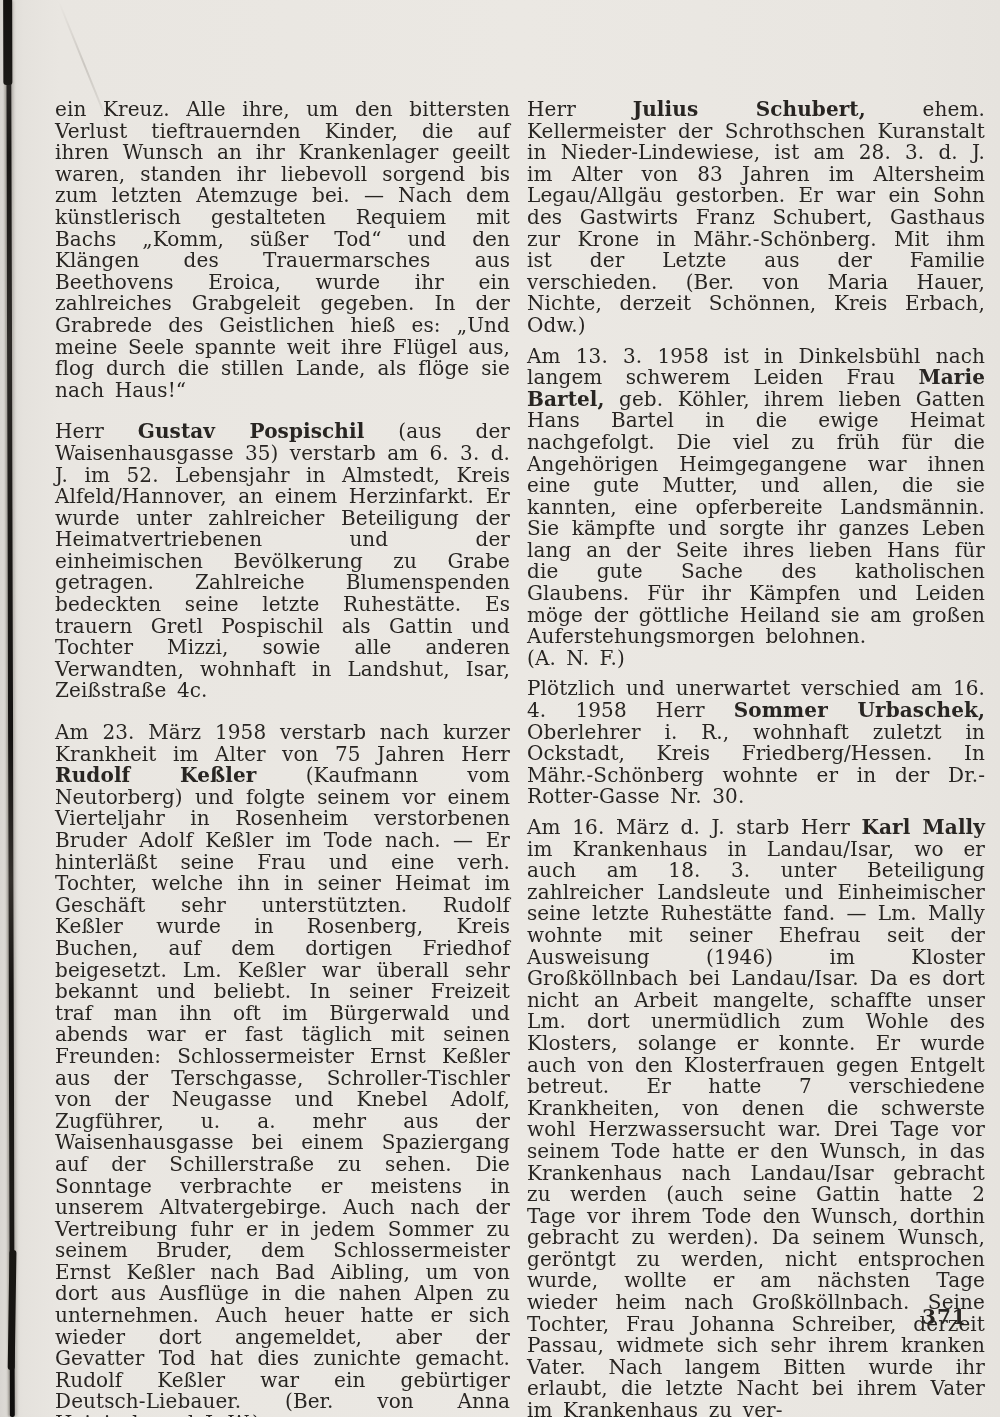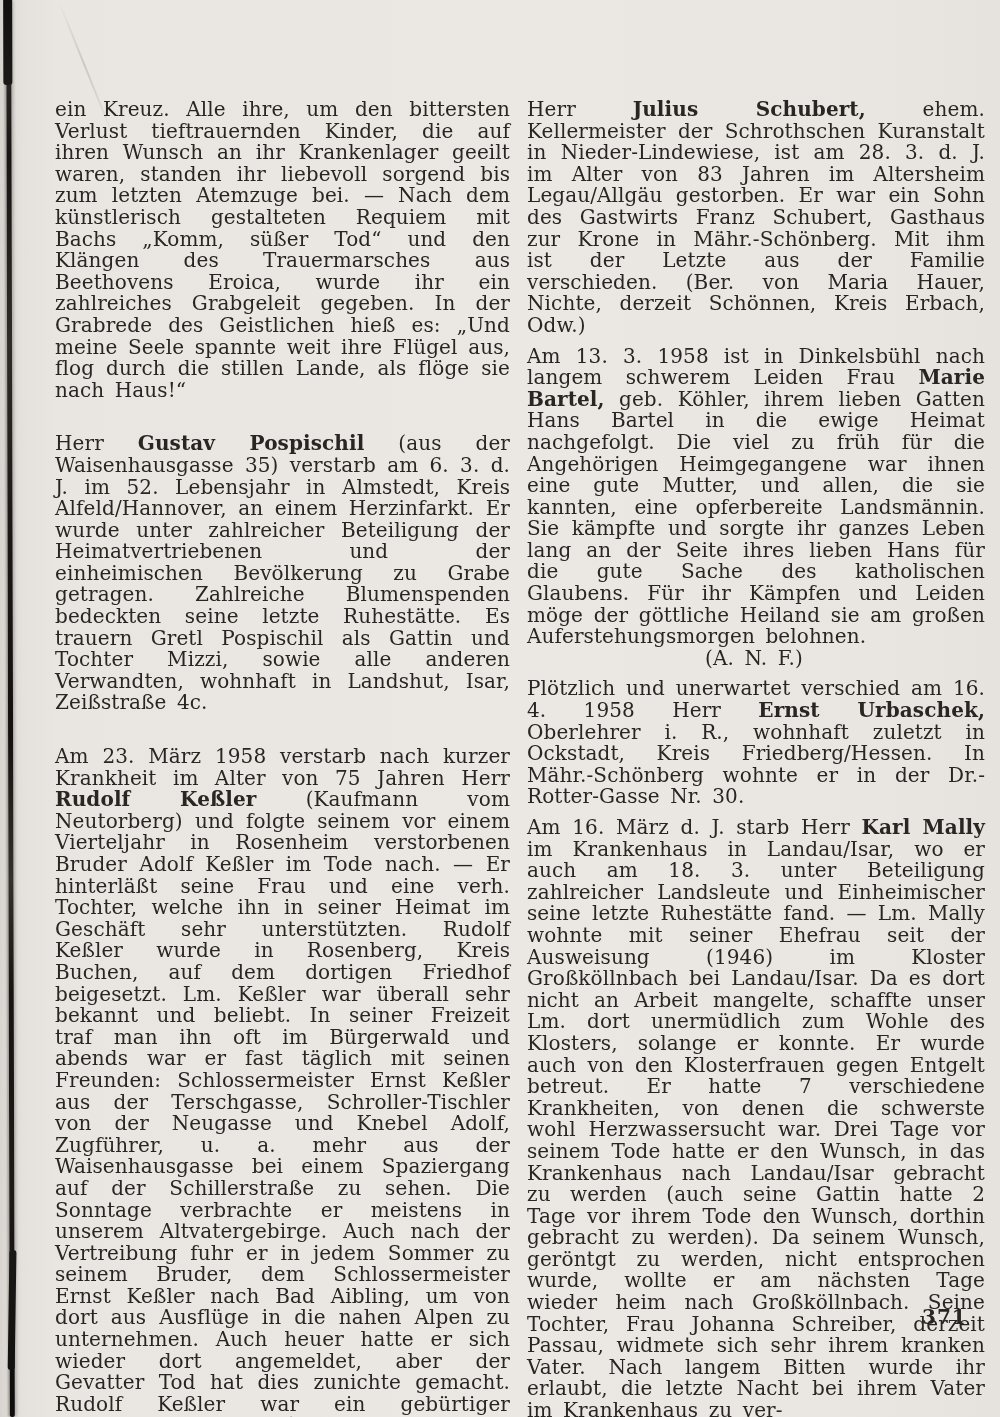--- a/index.html
+++ b/index.html
@@ -85,26 +85,26 @@
   p.obit {
     margin: 0;
     text-align: justify;
     font-size: 20px;
     line-height: 21.6px;
     color: #282522;
     word-spacing: 4px;
     letter-spacing: 0.1px;
     hyphens: none;
   }
-  .column-left  p.obit + p.obit { margin-top: 32px; }
+  .column-left  p.obit + p.obit { margin-top: 20px; }
   .column-right p.obit + p.obit { margin-top: 9px; }
   .name { font-weight: 700; }
   .signature {
     display: block;
-    text-align: center;
+    text-align: left;
     padding-right: 4px;
   }
   .page-number {
     position: absolute;
     left: 922px;
     top: 1305px;
     font-size: 20px;
     font-weight: 700;
     letter-spacing: 1px;
     color: #282522;
@@ -119,19 +119,19 @@
 
   <div class="content">
     <div class="column column-left">
         <p class="obit"><span class="">ein Kreuz. Alle ihre, um den bittersten Verlust tieftrauernden Kinder, die auf ihren Wunsch an ihr Krankenlager geeilt waren, standen ihr liebevoll sorgend bis zum letzten Atemzuge bei. — Nach dem künstlerisch gestalteten Requiem mit Bachs „Komm, süßer Tod“ und den Klängen des Trauermarsches aus Beethovens Eroica, wurde ihr ein zahlreiches Grabgeleit gegeben. In der Grabrede des Geistlichen hieß es: „Und meine Seele spannte weit ihre Flügel aus, flog durch die stillen Lande, als flöge sie nach Haus!“</span></p>
         <p class="obit"><span class="">Herr </span><span class="name">Gustav Pospischil</span><span class=""> (aus der Waisenhausgasse 35) verstarb am 6. 3. d. J. im 52. Lebensjahr in Almstedt, Kreis Alfeld/Hannover, an einem Herzinfarkt. Er wurde unter zahlreicher Beteiligung der Heimatvertriebenen und der einheimischen Bevölkerung zu Grabe getragen. Zahlreiche Blumenspenden bedeckten seine letzte Ruhestätte. Es trauern Gretl Pospischil als Gattin und Tochter Mizzi, sowie alle anderen Verwandten, wohnhaft in Landshut, Isar, Zeißstraße 4c.</span></p>
         <p class="obit"><span class="">Am 23. März 1958 verstarb nach kurzer Krankheit im Alter von 75 Jahren Herr </span><span class="name">Rudolf Keßler</span><span class=""> (Kaufmann vom Neutorberg) und folgte seinem vor einem Vierteljahr in Rosenheim verstorbenen Bruder Adolf Keßler im Tode nach. — Er hinterläßt seine Frau und eine verh. Tochter, welche ihn in seiner Heimat im Geschäft sehr unterstützten. Rudolf Keßler wurde in Rosenberg, Kreis Buchen, auf dem dortigen Friedhof beigesetzt. Lm. Keßler war überall sehr bekannt und beliebt. In seiner Freizeit traf man ihn oft im Bürgerwald und abends war er fast täglich mit seinen Freunden: Schlossermeister Ernst Keßler aus der Terschgasse, Schroller-Tischler von der Neugasse und Knebel Adolf, Zugführer, u. a. mehr aus der Waisenhausgasse bei einem Spaziergang auf der Schillerstraße zu sehen. Die Sonntage verbrachte er meistens in unserem Altvatergebirge. Auch nach der Vertreibung fuhr er in jedem Sommer zu seinem Bruder, dem Schlossermeister Ernst Keßler nach Bad Aibling, um von dort aus Ausflüge in die nahen Alpen zu unternehmen. Auch heuer hatte er sich wieder dort angemeldet, aber der Gevatter Tod hat dies zunichte gemacht. Rudolf Keßler war ein gebürtiger Deutsch-Liebauer. (Ber. von Anna Heinisch und J. W.)</span></p>
       </div>
     <div class="column column-right">
         <p class="obit"><span class="">Herr </span><span class="name">Julius Schubert,</span><span class=""> ehem. Kellermeister der Schrothschen Kuranstalt in Nieder-Lindewiese, ist am 28. 3. d. J. im Alter von 83 Jahren im Altersheim Legau/Allgäu gestorben. Er war ein Sohn des Gastwirts Franz Schubert, Gasthaus zur Krone in Mähr.-Schönberg. Mit ihm ist der Letzte aus der Familie verschieden. (Ber. von Maria Hauer, Nichte, derzeit Schönnen, Kreis Erbach, Odw.)</span></p>
         <p class="obit"><span class="">Am 13. 3. 1958 ist in Dinkelsbühl nach langem schwerem Leiden Frau </span><span class="name">Marie Bartel,</span><span class=""> geb. Köhler, ihrem lieben Gatten Hans Bartel in die ewige Heimat nachgefolgt. Die viel zu früh für die Angehörigen Heimgegangene war ihnen eine gute Mutter, und allen, die sie kannten, eine opferbereite Landsmännin. Sie kämpfte und sorgte ihr ganzes Leben lang an der Seite ihres lieben Hans für die gute Sache des katholischen Glaubens. Für ihr Kämpfen und Leiden möge der göttliche Heiland sie am großen Auferstehungsmorgen belohnen.</span><span class="signature">(A. N. F.)</span></p>
-        <p class="obit"><span class="">Plötzlich und unerwartet verschied am 16. 4. 1958 Herr </span><span class="name">Ernst Urbaschek,</span><span class=""> Oberlehrer i. R., wohnhaft zuletzt in Ockstadt, Kreis Friedberg/Hessen. In Mähr.-Schönberg wohnte er in der Dr.-Rotter-Gasse Nr. 30.</span></p>
+        <p class="obit"><span class="">Plötzlich und unerwartet verschied am 16. 4. 1958 Herr </span><span class="name">Sommer Urbaschek,</span><span class=""> Oberlehrer i. R., wohnhaft zuletzt in Ockstadt, Kreis Friedberg/Hessen. In Mähr.-Schönberg wohnte er in der Dr.-Rotter-Gasse Nr. 30.</span></p>
         <p class="obit"><span class="">Am 16. März d. J. starb Herr </span><span class="name">Karl Mally</span><span class=""> im Krankenhaus in Landau/Isar, wo er auch am 18. 3. unter Beteiligung zahlreicher Landsleute und Einheimischer seine letzte Ruhestätte fand. — Lm. Mally wohnte mit seiner Ehefrau seit der Ausweisung (1946) im Kloster Großköllnbach bei Landau/Isar. Da es dort nicht an Arbeit mangelte, schaffte unser Lm. dort unermüdlich zum Wohle des Klosters, solange er konnte. Er wurde auch von den Klosterfrauen gegen Entgelt betreut. Er hatte 7 verschiedene Krankheiten, von denen die schwerste wohl Herzwassersucht war. Drei Tage vor seinem Tode hatte er den Wunsch, in das Krankenhaus nach Landau/Isar gebracht zu werden (auch seine Gattin hatte 2 Tage vor ihrem Tode den Wunsch, dorthin gebracht zu werden). Da seinem Wunsch, geröntgt zu werden, nicht entsprochen wurde, wollte er am nächsten Tage wieder heim nach Großköllnbach. Seine Tochter, Frau Johanna Schreiber, derzeit Passau, widmete sich sehr ihrem kranken Vater. Nach langem Bitten wurde ihr erlaubt, die letzte Nacht bei ihrem Vater im Krankenhaus zu ver-</span></p>
       </div>
   </div>
 
   <div class="page-number">371</div>
 </div>
 
 </body></html>

